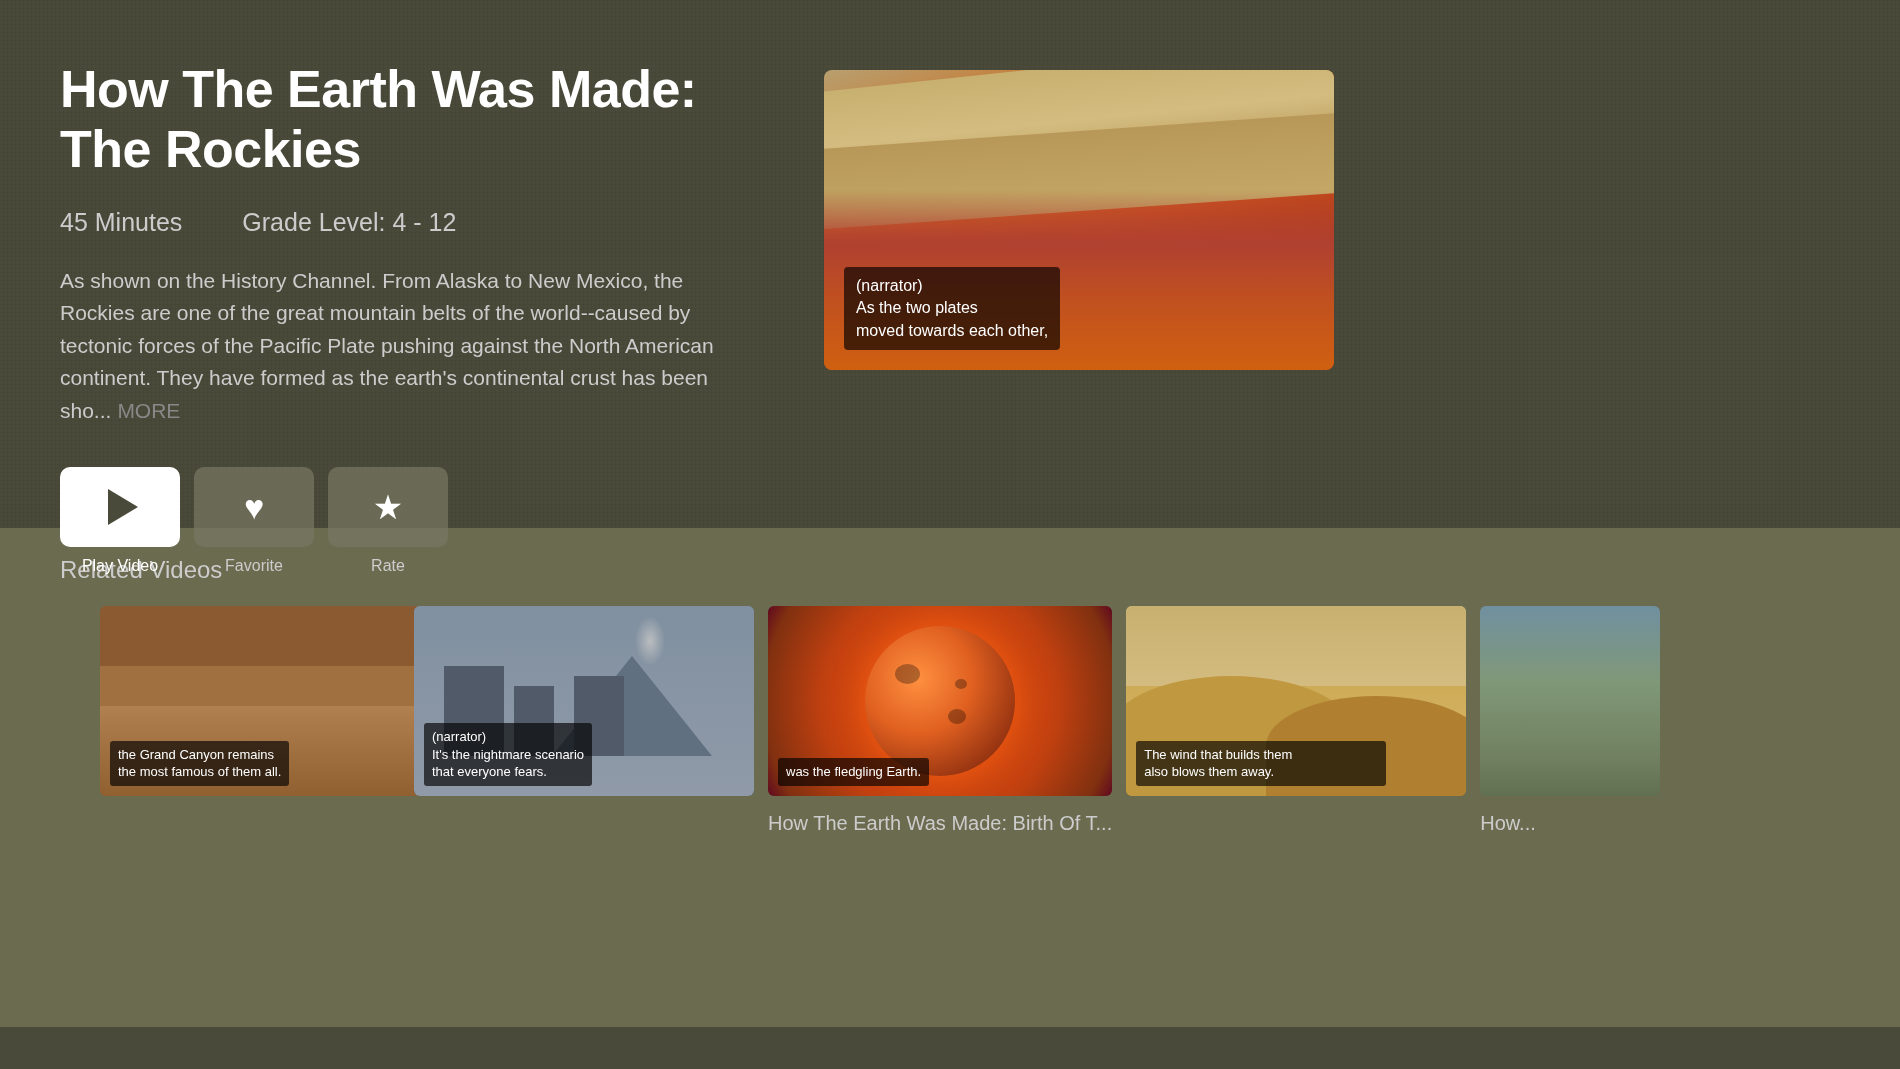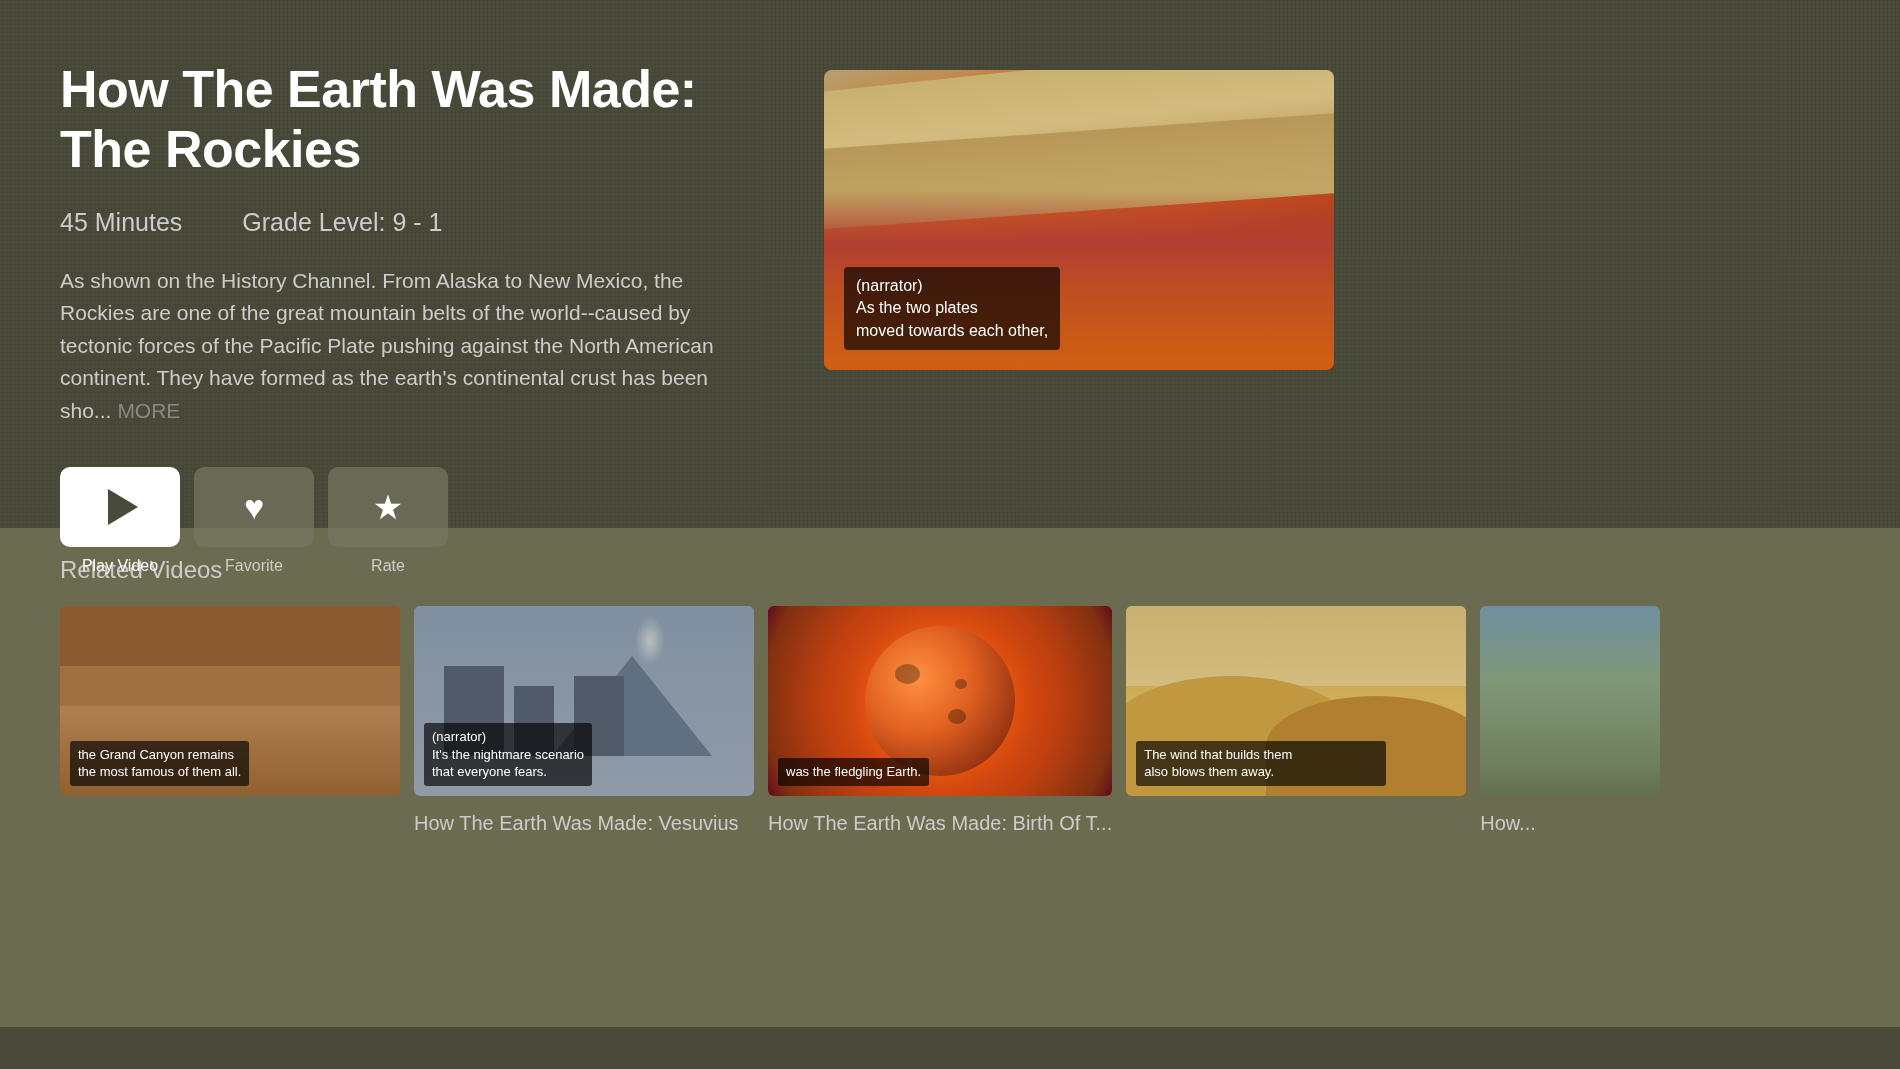--- a/index.html
+++ b/index.html
@@ -241,20 +241,21 @@
     .thumb-canyon {
       background: linear-gradient(
         180deg,
         #8b6040 0%,
         #a07050 20%,
         #c08860 40%,
         #b07848 60%,
         #906030 80%,
         #7a5020 100%
       );
+      margin-left: 40px;
     }
 
     
     .thumb-vesuvius {
       background: linear-gradient(
         180deg,
         #708090 0%,
         #8090a0 30%,
         #606878 60%,
         #505868 80%,
@@ -431,21 +432,21 @@
   </style>
 </head>
 <body>
 
 <div class="main-section">
   <div class="content-left">
     <h1 class="video-title">How The Earth Was Made: The Rockies</h1>
     <div class="meta-info">
       <span>45 Minutes</span>
       <span></span>
-      <span>Grade Level: 9 - 1</span>
+      <span>Grade Level: 4 - 12</span>
     </div>
     <div class="description">
       <span>As shown on the History Channel. From Alaska to New Mexico, the Rockies are one of the great mountain belts of the world--caused by tectonic forces of the Pacific Plate pushing against the North American continent. They have formed as the earth's continental crust has been sho...</span><span class="more-link">MORE</span>
     </div>
 
     <div class="buttons-row">
       <button class="btn btn-play">
         <div class="btn-icon-box">
           <div class="play-triangle"></div>
         </div>
@@ -494,21 +495,20 @@
     <div class="related-video-item">
       <div class="related-thumb thumb-vesuvius">
         <div class="vesuvius-sky"></div>
         <div class="vesuvius-mountain"></div>
         <div class="vesuvius-smoke"></div>
         <div class="vesuvius-building" style="width:60px;height:90px;left:30px;"></div>
         <div class="vesuvius-building" style="width:40px;height:70px;left:100px;"></div>
         <div class="vesuvius-building" style="width:50px;height:80px;left:160px;"></div>
         <div class="related-thumb-subtitle">(narrator)<br>It's the nightmare scenario<br>that everyone fears.</div>
       </div>
-      <div class="related-video-title">How The Earth Was Made: Vesuvius</div>
     </div>
 
     <div class="related-video-item">
       <div class="related-thumb thumb-birth">
         <div class="meteor-surface">
           <div class="meteor-crater" style="width:25px;height:20px;top:25%;left:20%;"></div>
           <div class="meteor-crater" style="width:18px;height:15px;top:55%;left:55%;"></div>
           <div class="meteor-crater" style="width:12px;height:10px;top:35%;left:60%;"></div>
         </div>
         <div class="related-thumb-subtitle">was the fledgling Earth.</div>

